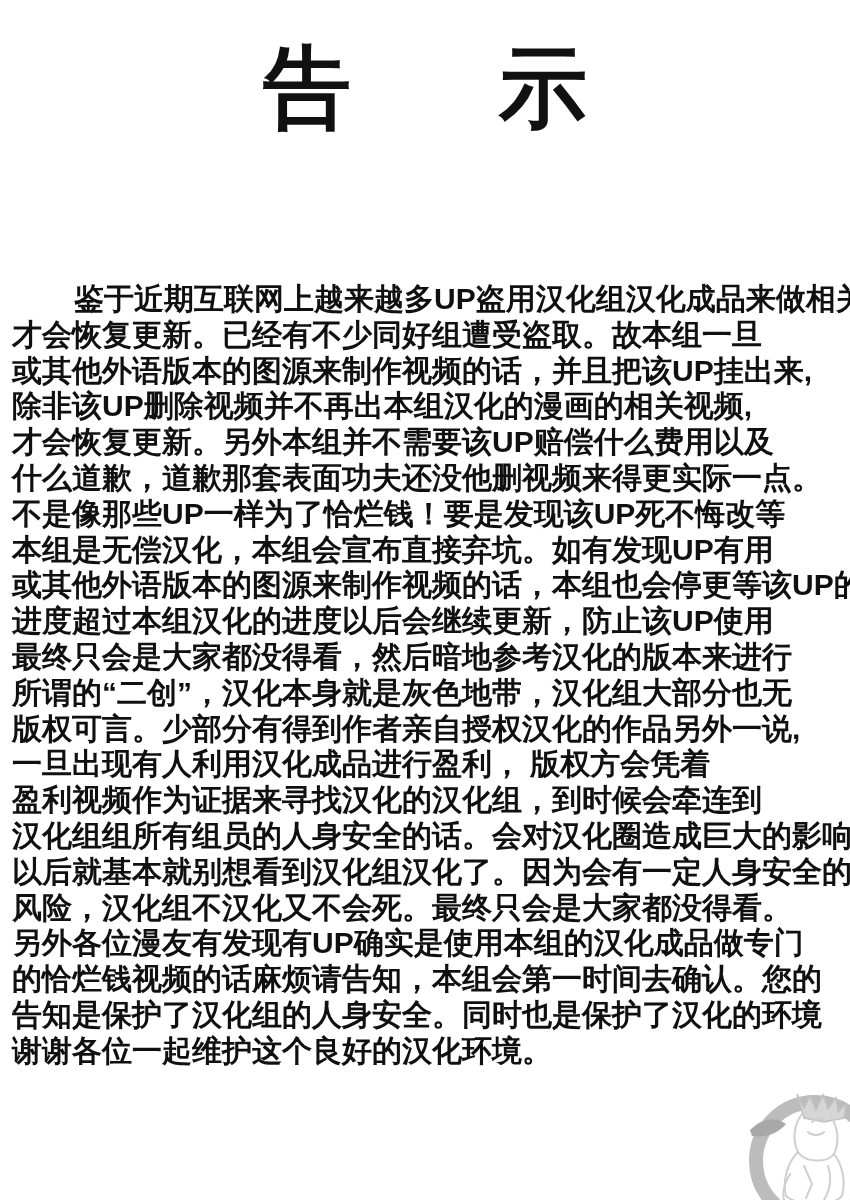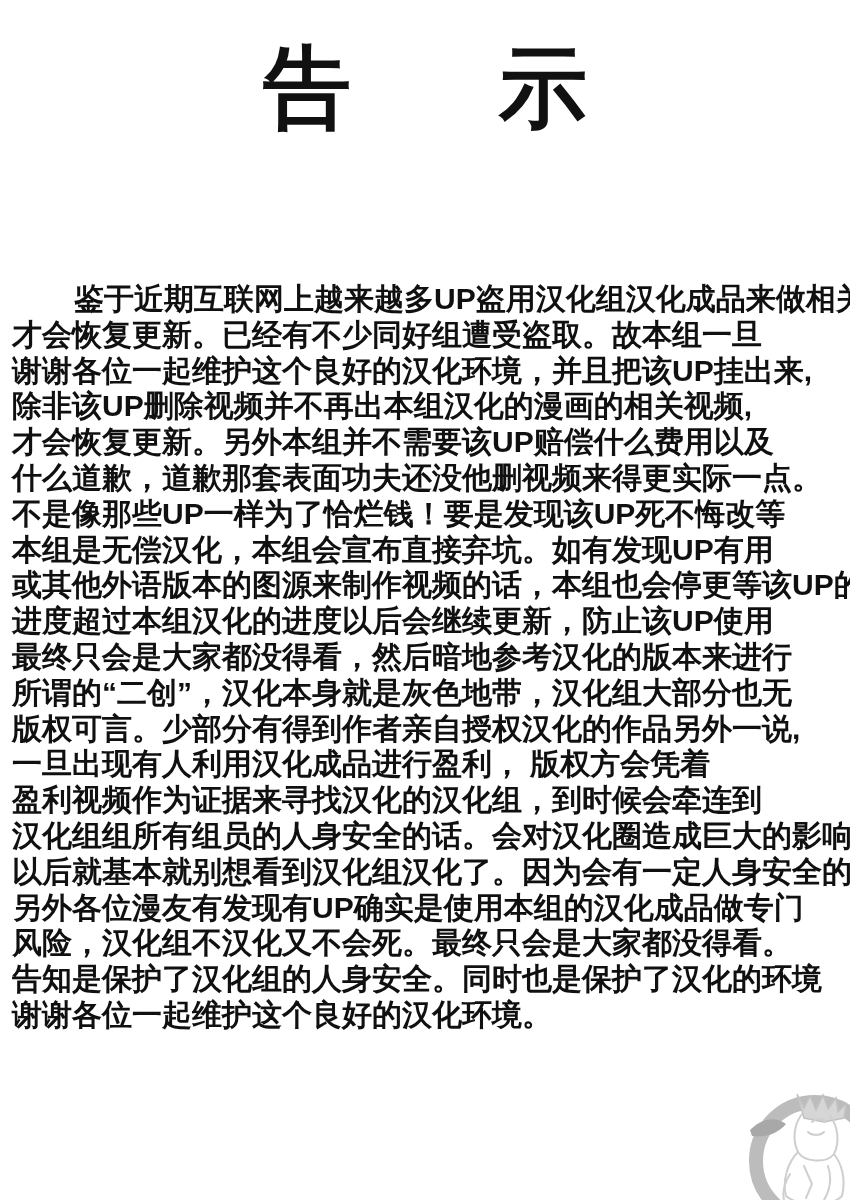--- a/index.html
+++ b/index.html
@@ -90,34 +90,35 @@
   </svg>
 
   <div class="title">
     <span>告</span>
     <span>示</span>
   </div>
 
   <div class="notice-body">
       <div class="line">鉴于近期互联网上越来越多UP盗用汉化组汉化成品来做相关</div>
       <div class="line">才会恢复更新。已经有不少同好组遭受盗取。故本组一旦</div>
-      <div class="line">谢谢各位一起维护这个良好的汉化环境，并且把该UP挂出来,</div>
+      <div class="line">或其他外语版本的图源来制作视频的话，并且把该UP挂出来,</div>
       <div class="line">除非该UP删除视频并不再出本组汉化的漫画的相关视频,</div>
       <div class="line">才会恢复更新。另外本组并不需要该UP赔偿什么费用以及</div>
       <div class="line">什么道歉，道歉那套表面功夫还没他删视频来得更实际一点。</div>
       <div class="line">不是像那些UP一样为了恰烂钱！要是发现该UP死不悔改等</div>
       <div class="line">本组是无偿汉化，本组会宣布直接弃坑。如有发现UP有用</div>
       <div class="line">或其他外语版本的图源来制作视频的话，本组也会停更等该UP的</div>
       <div class="line">进度超过本组汉化的进度以后会继续更新，防止该UP使用</div>
       <div class="line">最终只会是大家都没得看，然后暗地参考汉化的版本来进行</div>
       <div class="line">所谓的“二创”，汉化本身就是灰色地带，汉化组大部分也无</div>
       <div class="line">版权可言。少部分有得到作者亲自授权汉化的作品另外一说,</div>
       <div class="line">一旦出现有人利用汉化成品进行盈利， 版权方会凭着</div>
       <div class="line">盈利视频作为证据来寻找汉化的汉化组，到时候会牵连到</div>
       <div class="line">汉化组组所有组员的人身安全的话。会对汉化圈造成巨大的影响,</div>
       <div class="line">以后就基本就别想看到汉化组汉化了。因为会有一定人身安全的</div>
+      <div class="line">风险，汉化组不汉化又不会死。最终只会是大家都没得看。</div>
       <div class="line">另外各位漫友有发现有UP确实是使用本组的汉化成品做专门</div>
-      <div class="line">风险，汉化组不汉化又不会死。最终只会是大家都没得看。</div>
+      <div class="line">的恰烂钱视频的话麻烦请告知，本组会第一时间去确认。您的</div>
       <div class="line">告知是保护了汉化组的人身安全。同时也是保护了汉化的环境</div>
       <div class="line">谢谢各位一起维护这个良好的汉化环境。</div>
     </div>
 
 </div>
 
 </body></html>

